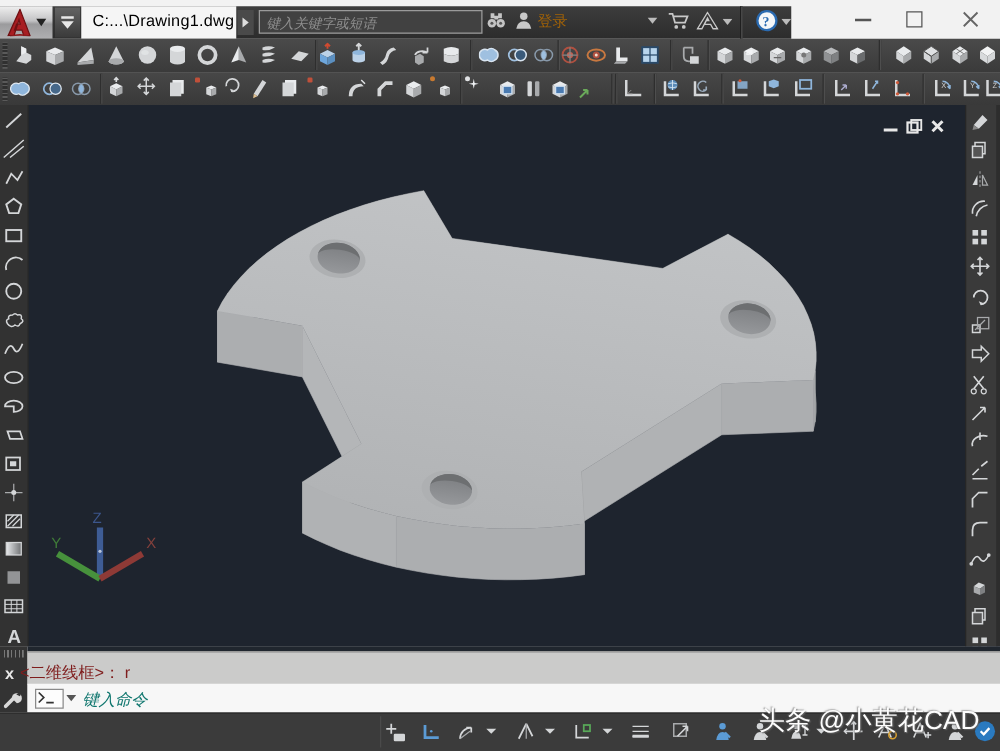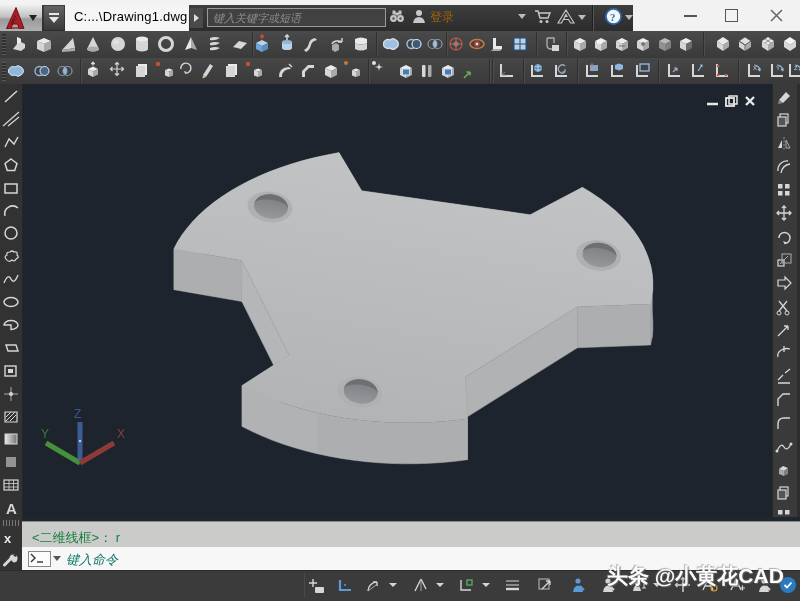--- a/index.html
+++ b/index.html
@@ -502,21 +502,21 @@
 
 <div class="abs" style="left:0;top:517px;width:22px;height:53px;background:#333333"></div>
 <div class="abs" style="left:3px;top:520px;width:16px;height:6px;background:repeating-linear-gradient(90deg,#777 0 1px,#333 1px 3px)"></div>
 <div class="abs" style="left:4px;top:531px;font-size:13px;color:#e8e8e8;font-weight:bold">x</div>
 <svg class="abs" style="left:3px;top:551px" width="17" height="17" viewBox="0 0 17 17">
   <path d="M1.5 14 L7.5 8" stroke="#d8d8d8" stroke-width="3" stroke-linecap="round"></path>
   <path d="M6.5 7.5 a4 4 0 1 1 4 4 Z" fill="#d8d8d8"></path>
   <path d="M10 4.5 L14.5 1.5 L13 6 Z" fill="#333333"></path>
 </svg>
 <div class="abs" style="left:22px;top:517px;width:778px;height:4px;background:#20262e"></div><div class="abs" style="left:22px;top:521px;width:778px;height:26px;background:#cbcbca;border-top:1px solid #8a8a8a"></div>
-<div class="abs" style="left:32px;top:529px;font-size:13px;color:#15803d">&lt;二维线框&gt;：&nbsp;r</div>
+<div class="abs" style="left:16px;top:529px;font-size:13px;color:#7f1d1d">&lt;二维线框&gt;：&nbsp;r</div>
 <div class="abs" style="left:22px;top:547px;width:778px;height:23px;background:#f7f7f7"></div>
 <div class="abs" style="left:28px;top:551px;width:21px;height:14px;background:#fdfdfd;border:1px solid #8a8a8a"></div>
 <svg class="abs" style="left:30px;top:553px" width="14" height="11" viewBox="0 0 14 11">
   <path d="M1 1 L5 5 L1 9" stroke="#333" stroke-width="1.4" fill="none"></path>
     <path d="M7 9 H13" stroke="#333" stroke-width="1.4"></path>
 </svg>
 <svg class="abs" style="left:53px;top:556px" width="8" height="6" viewBox="0 0 8 6">
     <path d="M0 0 L8 0 L4 5 Z" fill="#555"></path>
   </svg>
 <div class="abs" style="left:66px;top:551px;font-size:13px;color:#0f766e;font-style:italic">键入命令</div>
@@ -577,13 +577,13 @@
     <circle cx="8" cy="5" r="2.6" fill="#d4d6d8"></circle>
     <path d="M3 16 Q4 9.5 8 9.5 Q12 9.5 13 16 Z" fill="#d4d6d8"></path>
     <path d="M10 10 L14 14" stroke="#d4d6d8" stroke-width="1.8"></path>
   </svg><svg style="position:absolute;left:779px;top:576px" width="18" height="18" viewBox="0 0 18 18">
     <circle cx="9" cy="9" r="8" fill="#2a7ac0"></circle>
     <path d="M5.5 9 L8 11.5 L12.5 6.5" stroke="#fff" stroke-width="1.8" fill="none"></path>
   </svg>
 <div class="abs" style="left:304px;top:573px;width:1px;height:25px;background:#4a4a4a"></div>
 
 
-<div class="abs" style="left:607px;top:562px;font-size:21px;font-weight:bold;color:#fdfdfd;
+<div class="abs" style="left:607px;top:562px;font-size:21px;font-weight:normal;color:#fdfdfd;
      text-shadow:1px 1px 1px rgba(100,100,100,0.9), -1px -1px 1px rgba(100,100,100,0.5)">头条 @小黄花CAD</div>
 </body></html>

